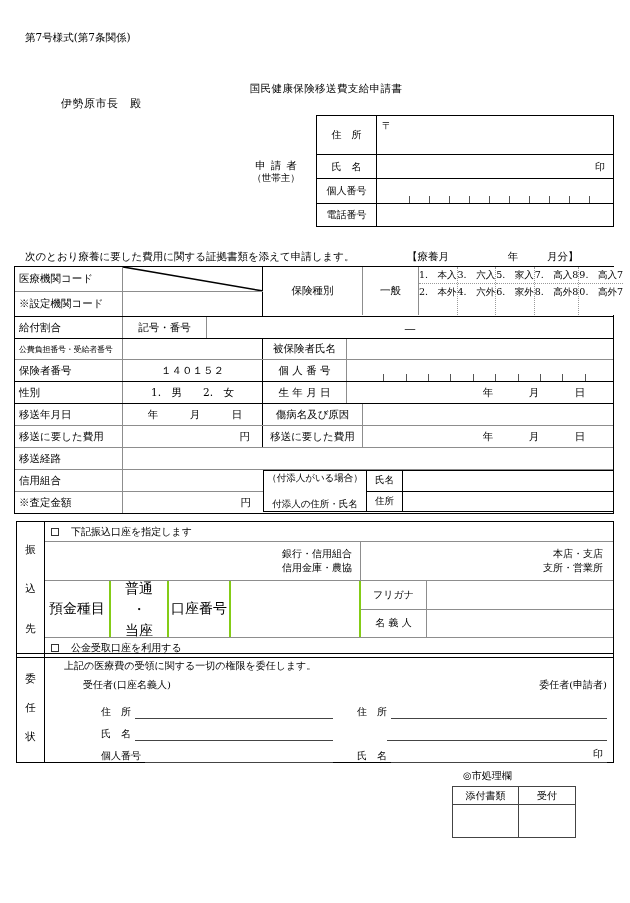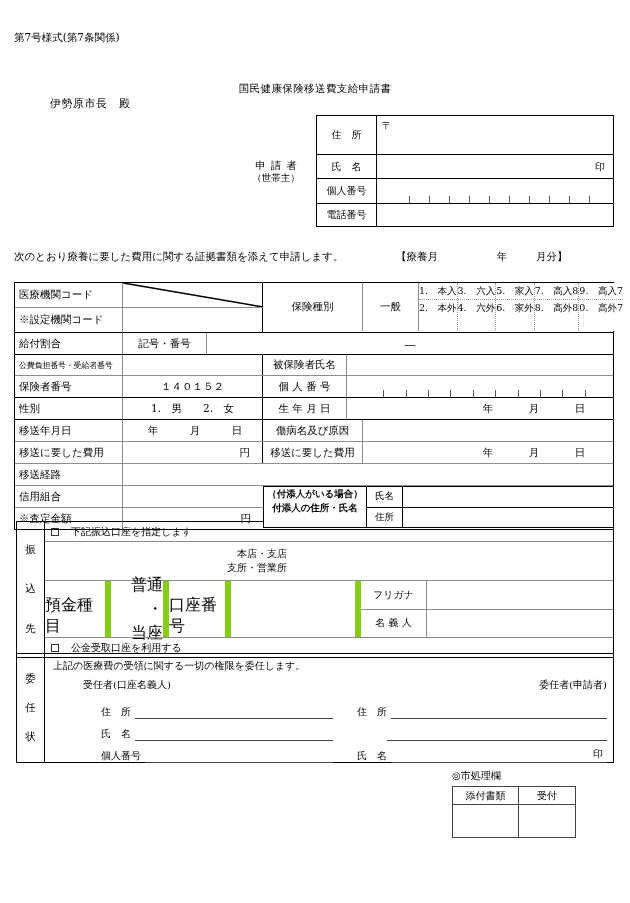--- a/index.html
+++ b/index.html
@@ -16,21 +16,21 @@
     font-size: 10px;
     overflow: hidden;
   }
   .page {
     position: absolute;
     inset: 0;
   }
   .abs { position: absolute; }
 
   
-  .t { white-space: nowrap; line-height: 1; }
+  .t { white-space: nowrap; line-height: 1; margin-left: 11px; }
   .center { text-align: center; }
   .right { text-align: right; }
 
   
   #form-code { left: 14px; top: 32px; font-size: 10.5px; }
   #doc-title { left: 0; top: 83px; width: 630px; text-align: center; font-size: 10.5px; letter-spacing: .4px; }
   #addressee { left: 50px; top: 98px; font-size: 11px; letter-spacing: .5px; }
 
   
   #applicant-label {
@@ -69,21 +69,20 @@
   #statement { left: 14px; top: 251px; font-size: 10.5px; }
   #ryoyou { left: 396px; top: 251px; font-size: 10.5px; }
   #ryoyou .gap1 { display: inline-block; width: 52px; }
   #ryoyou .gap2 { display: inline-block; width: 22px; }
 
   
   #main-table {
     left: 14px; top: 266px; width: 600px;
     border: 1.6px solid #000;
     box-sizing: border-box;
-    margin-top: 16px;
   }
   #main-table .mrow { display: flex; align-items: stretch; border-bottom: 1px solid #8d8d8d; }
   #main-table .mrow:last-child { border-bottom: none; }
   #main-table .mrow.thick-bot { border-bottom: 1.6px solid #000; }
 
   .c-lab {
     width: 108px; flex: 0 0 108px;
     border-right: 1px solid #8d8d8d;
     display: flex; align-items: center;
     padding-left: 4px; box-sizing: border-box;
@@ -131,22 +130,22 @@
     font-size: 9.5px; white-space: nowrap;
   }
   .ins-cell.top { border-bottom: 1px dotted #9a9a9a; }
 
   
   .attendant-wrap { display: flex; align-items: stretch; flex: 1 1 auto; }
   .attendant-note {
     width: 104px; flex: 0 0 104px;
     border-left: 1.6px solid #000;
     border-right: 1.3px solid #000;
-    display: flex; flex-direction: column; align-items: center; justify-content: flex-start;
-    font-size: 9.5px; line-height: 1.45; box-sizing: border-box; font-weight: bold;
+    display: flex; flex-direction: column; align-items: center; justify-content: space-between;
+    font-size: 9.5px; line-height: 1.45; box-sizing: border-box;
   }
   .att-rows { flex: 1 1 auto; display: flex; flex-direction: column; }
   .att-row { flex: 1 1 0; display: flex; align-items: stretch; border-bottom: 1.3px solid #000; gap: 23px; }
   .att-row:last-child { border-bottom: none; }
   .att-lab {
     width: 36px; flex: 0 0 36px; border-right: 1.3px solid #000;
     display: flex; align-items: center; justify-content: center; font-size: 9.5px;
     box-sizing: border-box;
   }
   .att-val { flex: 1 1 auto; }
@@ -180,22 +179,22 @@
     display: flex; flex-direction: column; align-items: flex-end; justify-content: center;
     padding-right: 8px; box-sizing: border-box; font-size: 10px; line-height: 1.4;
   }
   .bank-branch {
     width: 252px; flex: 0 0 252px;
     display: flex; flex-direction: column; align-items: flex-end; justify-content: center;
     padding-right: 10px; box-sizing: border-box; font-size: 10px; line-height: 1.4;
   }
   .bank-bot { display: flex; align-items: stretch; height: 56px; }
   .bb-cell {
-    display: flex; align-items: flex-end; justify-content: center;
-    border-right: 6px solid #84cc16; box-sizing: border-box; font-size: 16px;
+    display: flex; align-items: center; justify-content: center;
+    border-right: 2px solid #84cc16; box-sizing: border-box; font-size: 14px;
   }
   .bb-kind { width: 66px; flex: 0 0 66px; }
   .bb-futsu { width: 58px; flex: 0 0 58px; flex-direction: column; line-height: 1.5; }
   .bb-kouza { width: 62px; flex: 0 0 62px; }
   .bb-blank { flex: 1 1 auto; }
   .bb-right { width: 252px; flex: 0 0 252px; display: flex; flex-direction: column; }
   .bb-rrow { flex: 1 1 0; display: flex; align-items: stretch; border-bottom: 1px solid #8d8d8d; }
   .bb-rrow:last-child { border-bottom: none; }
   .bb-rlab {
     width: 66px; flex: 0 0 66px; border-right: 1px solid #8d8d8d;
@@ -459,20 +458,24 @@
       <span>先</span>
     </div>
     <div class="tbody">
 
       <div class="chk-row bb">
         <span class="cbox"></span>
         <span>下記振込口座を指定します</span>
       </div>
 
       <div class="bank-top">
+        <div class="bank-name">
+          <span>銀行・信用組合</span>
+          <span>信用金庫・農協</span>
+        </div>
         <div class="bank-branch">
           <span>本店・支店</span>
           <span>支所・営業所</span>
         </div>
       </div>
 
       <div class="bank-bot">
         <div class="bb-cell bb-kind">預金種目</div>
         <div class="bb-cell bb-futsu">
           <span>普通</span>

